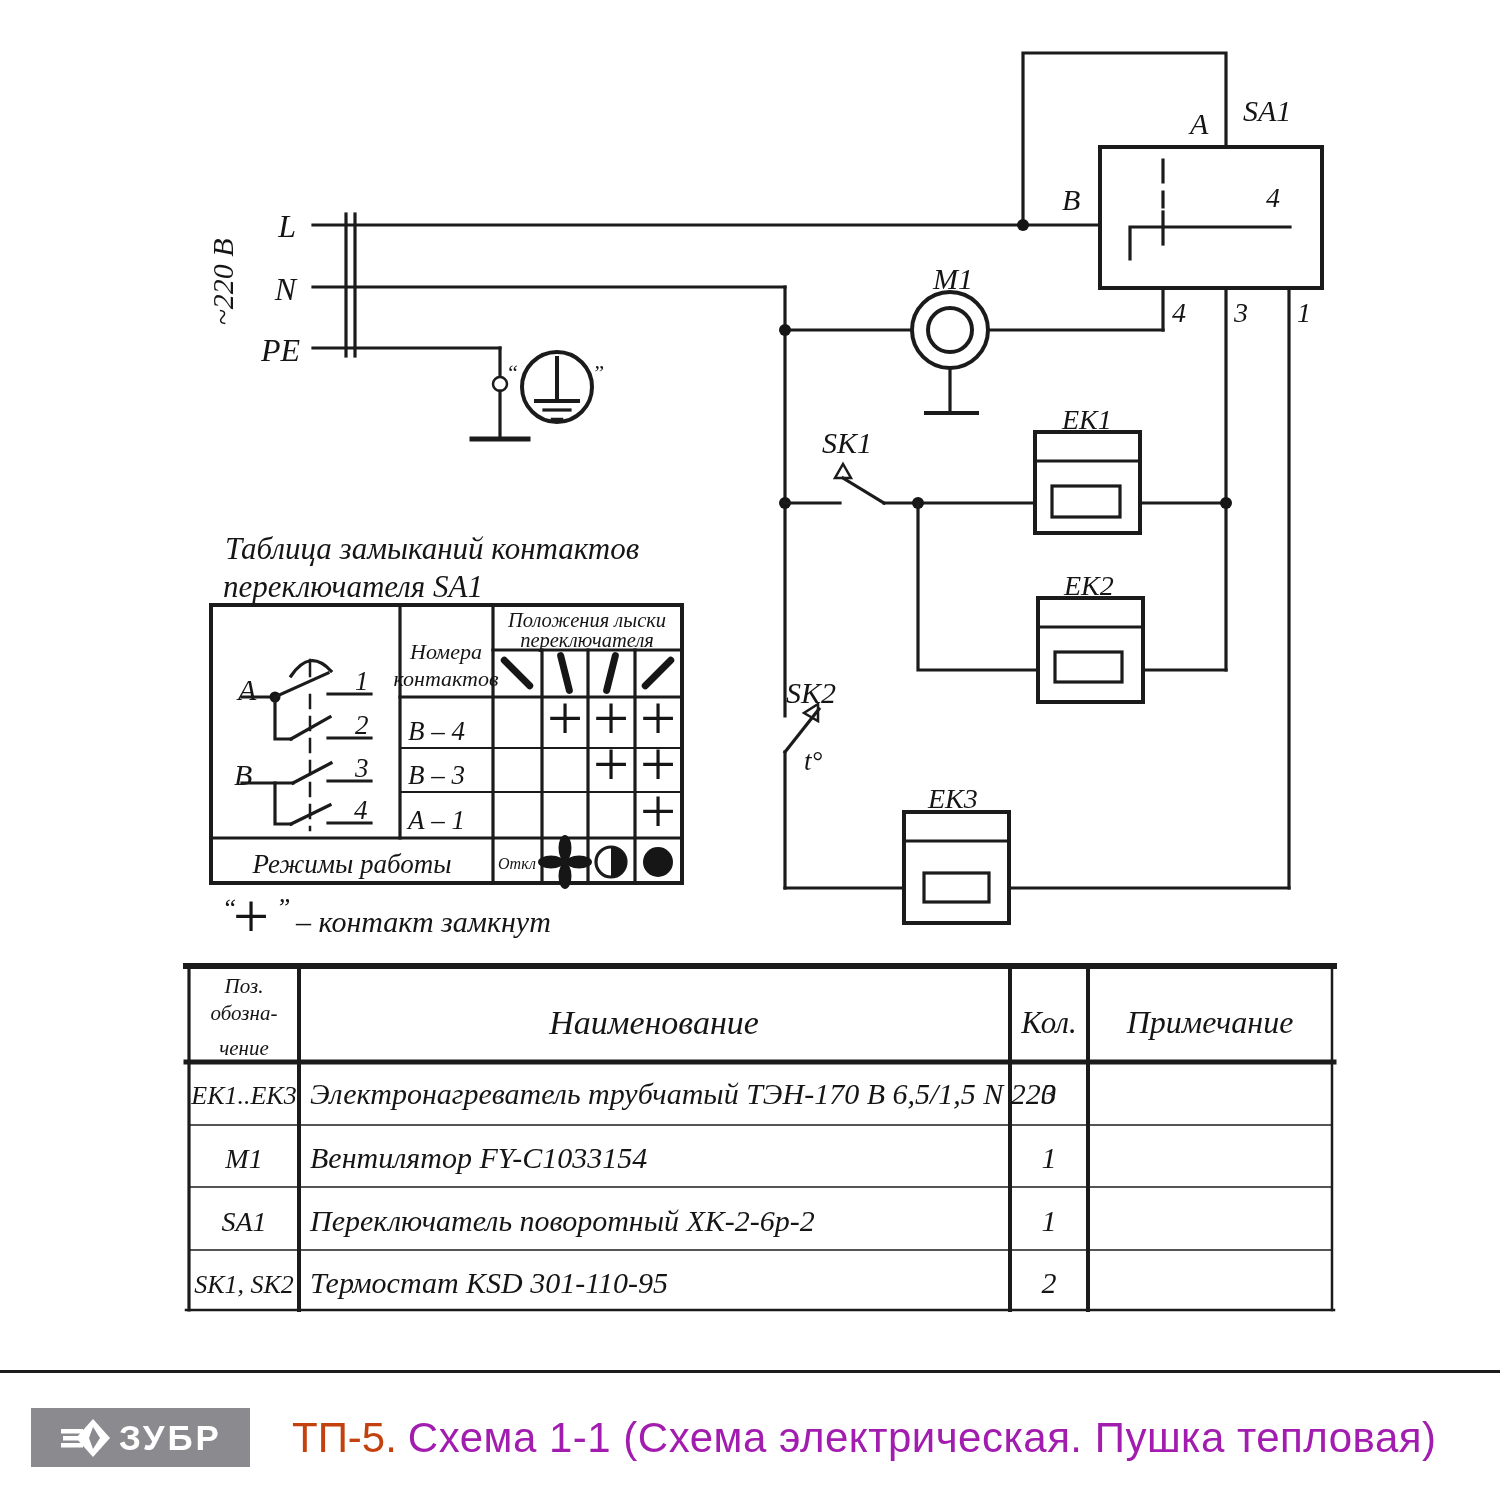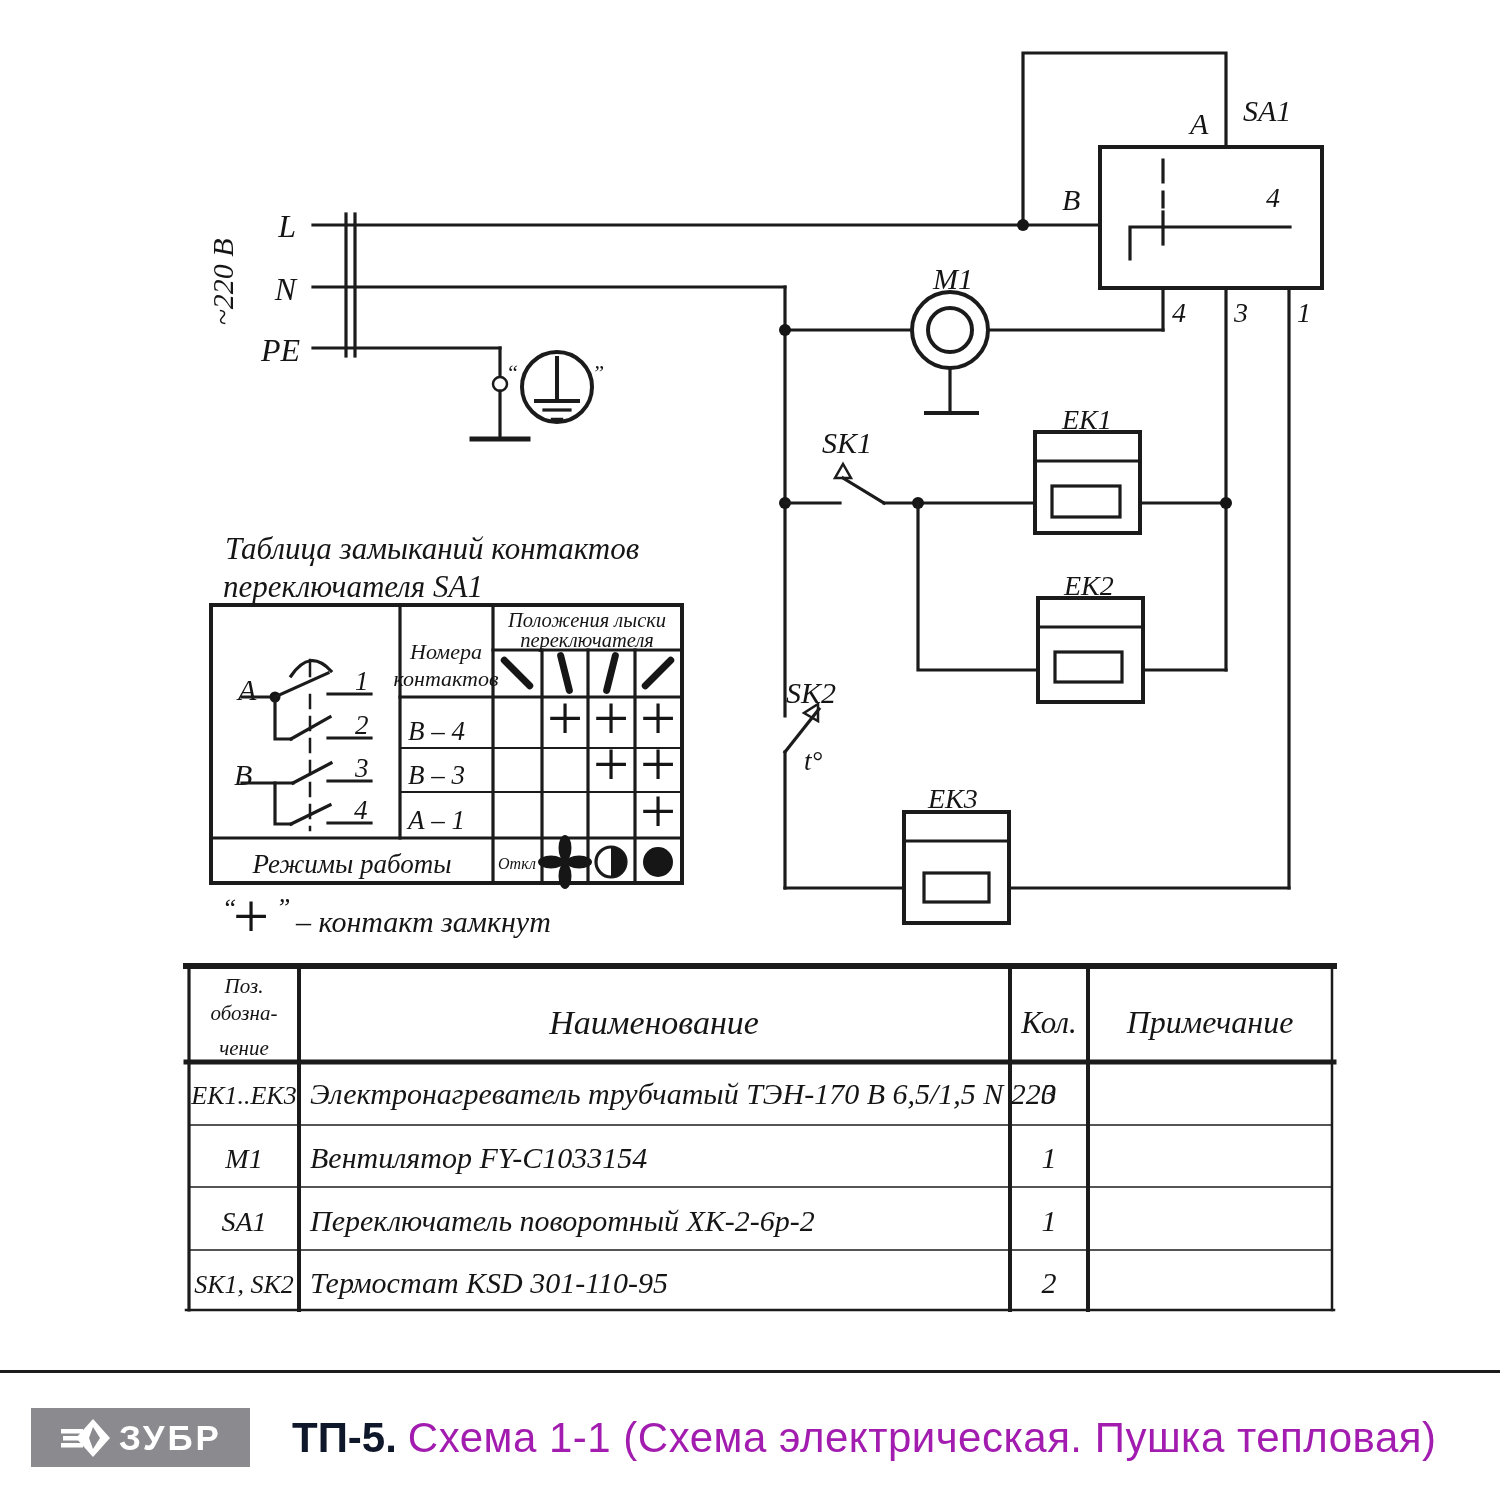--- a/index.html
+++ b/index.html
@@ -16,21 +16,21 @@
   .w4{stroke-width:4;}
   .w5{stroke-width:5;}
   .w6{stroke-width:6;}
   .thin{stroke:#555;stroke-width:1.8;}
   .wh{fill:#ffffff;}
   .ink{fill:#161616;}
   .footer-rule{position:absolute;left:0;top:1370px;width:1500px;height:3px;background:#1c1c1c;}
   .logo{position:absolute;left:31px;top:1408px;width:219px;height:59px;background:#8b8b8f;display:flex;align-items:center;justify-content:center;gap:8px;}
   .logo-text{font-family:"Liberation Sans",sans-serif;font-weight:800;font-size:35px;color:#ffffff;letter-spacing:3px;transform:scaleY(1.02);}
   .caption{position:absolute;left:292px;top:1414px;display:flex;align-items:baseline;gap:11px;font-family:"Liberation Sans",sans-serif;font-size:42px;white-space:nowrap;}
-  .caption .model{font-weight:700;color:#0f172a;text-align:center;}
+  .caption .model{font-weight:400;color:#c2410c;text-align:center;}
   .caption .rest{font-weight:300;color:#a21caf;letter-spacing:0.5px;}
 </style>
 </head>
 <body>
 
 <div class="stage">
 <svg width="1500" height="1340" viewBox="0 0 1500 1340">
 
   <g>
     <text class="t mid" x="233" y="282" transform="rotate(-90 233 282)" font-size="30">~220 В</text>

